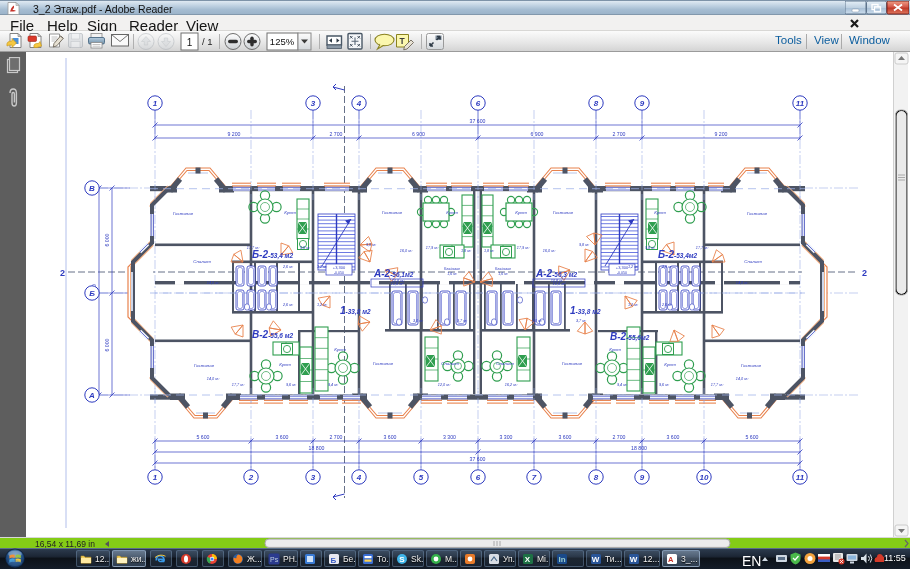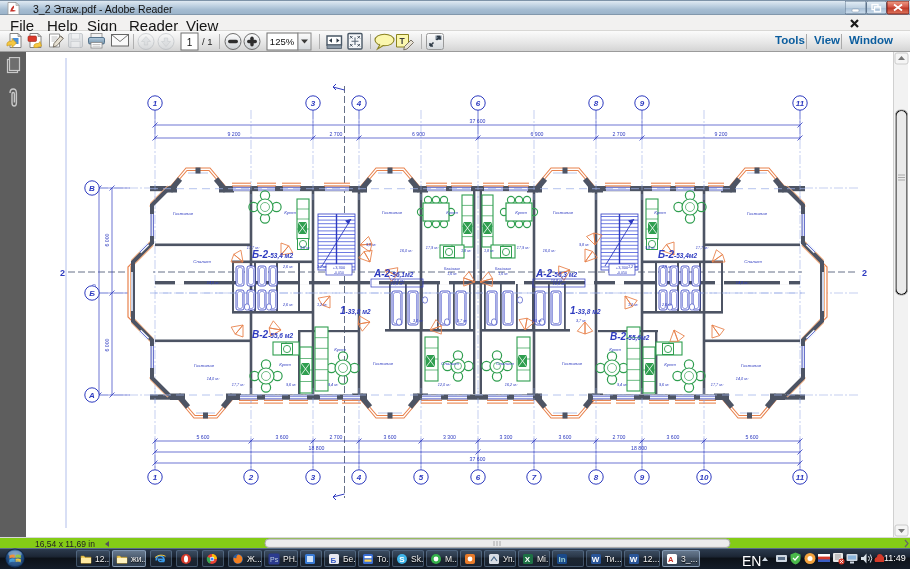--- a/index.html
+++ b/index.html
@@ -2,21 +2,21 @@
 <html><head><meta charset="utf-8"><style>
 *{margin:0;padding:0;box-sizing:border-box}
 body{width:910px;height:569px;overflow:hidden;font-family:"Liberation Sans",sans-serif;position:relative;background:#fff}
 .abs{position:absolute}
 #titlebar{left:0;top:0;width:910px;height:15px;border-top:1px solid #7e93a8;background:linear-gradient(180deg,#dfe9f2 0%,#c0d2e2 35%,#a6bdd2 65%,#9cb4ca 100%);border-bottom:1px solid #8298ac}
 #titlebar .ttl{position:absolute;left:33px;top:2px;font-size:10.5px;color:#101010}
 #menubar{left:0;top:15px;width:910px;height:16px;background:#f2f1f0;border-bottom:1px solid #d8d7d5}
 #menubar span{position:absolute;top:2px;font-size:15px;color:#151515}
 #toolbar{left:0;top:31px;width:910px;height:21px;background:linear-gradient(180deg,#fbfbfb,#e6e6e6 60%,#d4d4d4);border-bottom:1px solid #9b9b9b}
 .tsep{position:absolute;top:3px;width:1px;height:15px;background:#aaa}
-.tbtxt{position:absolute;top:3px;font-size:11.5px;font-weight:bold;color:#0b5d9e}
+.tbtxt{position:absolute;top:3px;font-size:11.5px;font-weight:normal;color:#0b5d9e}
 #sidebar{left:0;top:52px;width:26px;height:489px;background:#5e5e5e}
 #page{left:27px;top:52px;width:866px;height:486px;background:#fff}
 #vscroll{left:893px;top:52px;width:15px;height:485px;background:#f2f2f2;border-left:1px solid #d0d0d0}
 #hrow{left:0;top:537px;width:910px;height:11px;background:#84cc16;border-top:1px solid #d8d8d8}
 #taskbar{left:0;top:548px;width:910px;height:21px;background:linear-gradient(180deg,#2e3d50 0%,#1c2635 40%,#0d1219 50%,#141c28 100%)}
 .tbtn{position:absolute;top:2px;height:17px;border:1px solid rgba(130,160,195,.38);border-radius:2px;background:linear-gradient(180deg,rgba(150,180,210,.18),rgba(60,85,115,.18));display:flex;align-items:center;padding:0 3px;font-size:8.5px;color:#f0f0f0;overflow:hidden;white-space:nowrap}
 .tbtn .lab{margin-left:3px;text-shadow:0 1px 1px #000}
 .ic{width:12px;height:12px;display:inline-block;flex:none}
 </style></head><body>
 
@@ -1215,13 +1215,13 @@
         <rect x="4" y="9.5" width="4" height="2" fill="#cfd8e2"></rect>
       </g>
 <g transform="translate(84,0)">
         <path d="M1 5 h2.5 l3 -3.5 v10 l-3 -3.5 h-2.5 Z" fill="#d8e0e8"></path>
         <path d="M8.5 4 q2 2.5 0 5 M10.3 2.5 q3 4 0 8" stroke="#d8e0e8" stroke-width="1" fill="none"></path>
       </g>
 <g transform="translate(97,0)">
         <path d="M2 10 q-1.5 -4 2 -5 q0 -3 3 -3 q2.5 0 3 2.5 q2 0.5 1.5 2.5 q1.5 3 -1.5 3 Z" fill="#d43a2a"></path>
       </g>
 </svg>
-<span class="abs" style="left:884px;top:5px;font-size:9px;color:#fff">11:49</span>
+<span class="abs" style="left:884px;top:5px;font-size:9px;color:#fff">11:55</span>
 </div>
 </body></html>

